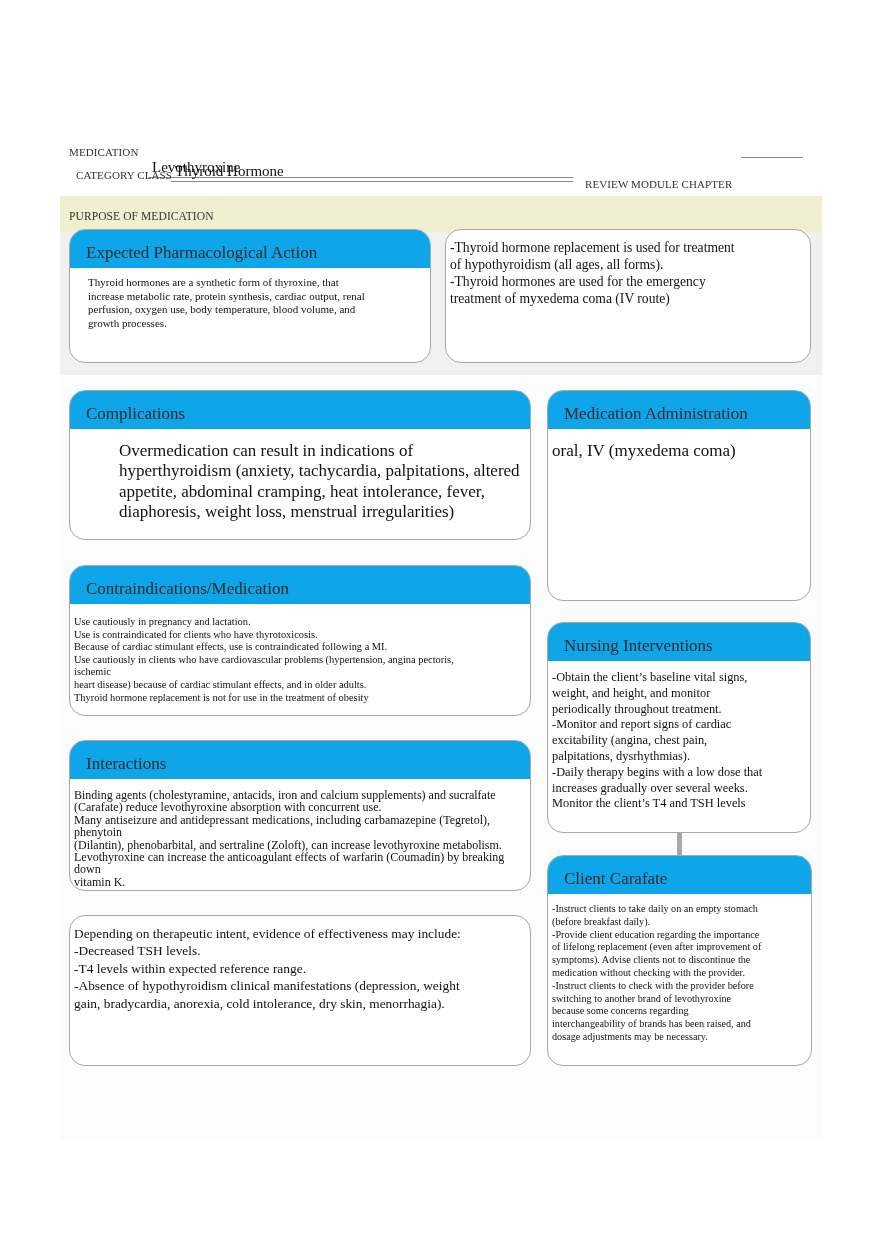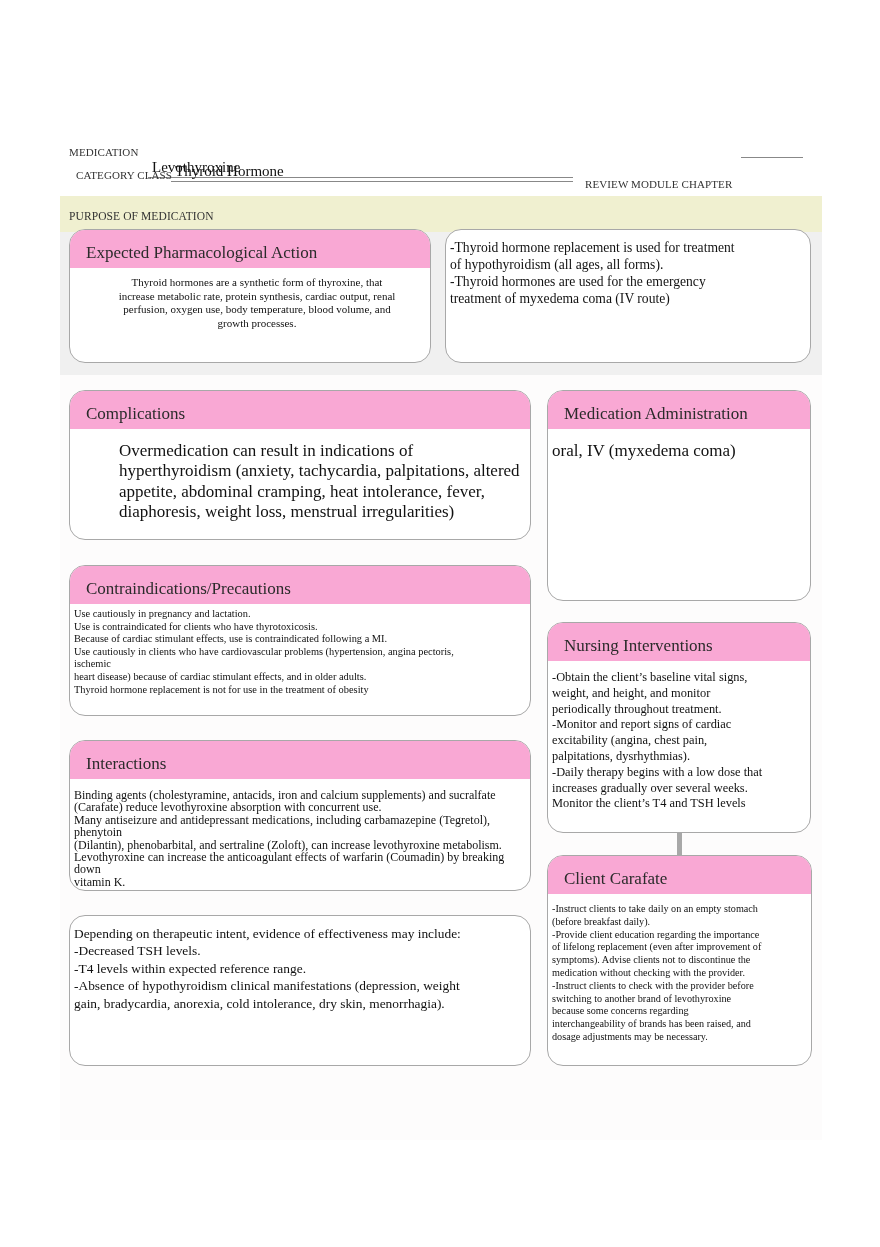--- a/index.html
+++ b/index.html
@@ -12,21 +12,21 @@
   .field-line { border-bottom: 1px solid #888; height: 16px; }
   .field-value { font-size: 15px; color: #111; position: absolute; bottom: 1px; left: 4px; }
   .purpose-band { background: #f0f0d0; }
   .gray-band { background: #f0f0f0; }
   .faint-band { background: #fdfcfc; }
   .box {
     position: absolute; background: #ffffff; border: 1.5px solid #a8a8a8; border-radius: 16px;
     overflow: hidden; box-sizing: border-box;
   }
   .box-head {
-    background: #f9a8d4; height: 38px; box-sizing: border-box; padding: 13px 7px 0 16px;
+    background: #0ea5e9; height: 38px; box-sizing: border-box; padding: 13px 7px 0 16px;
     font-size: 17px; color: #2b2b2b;
   }
   .box-body { padding: 6px 4px 0 4px; white-space: pre-line; color: #111; }
   .fs-11 { font-size: 11px; line-height: 13.6px; }
   .fs-10 { font-size: 10.4px; line-height: 12.6px; }
   .fs-13 { font-size: 13.6px; line-height: 17px; }
   .fs-14 { font-size: 13.4px; line-height: 17.4px; }
   .fs-17 { font-size: 17px; line-height: 20.4px; }
   .fs-12 { font-size: 12.4px; line-height: 15.8px; }
   .connector { position: absolute; background: #a8a8a8; width: 5px; }
@@ -49,21 +49,21 @@
 </div>
 
 <div class="abs purpose-band" style="left:60px; top:196px; width:762px; height:36px;"></div>
 <div class="abs gray-band" style="left:60px; top:232px; width:762px; height:143px;"></div>
 <div class="abs label-small" style="left:69px; top:210px; font-size:11.5px;">PURPOSE OF MEDICATION</div>
 
 <div class="abs faint-band" style="left:60px; top:375px; width:762px; height:765px;"></div>
 
 <div class="box" style="left:69px; top:229px; width:362px; height:134px;">
   <div class="box-head">Expected Pharmacological Action</div>
-  <div class="box-body fs-11" style="padding-left:18px; padding-top:8px;text-align:center;">Thyroid hormones are a synthetic form of thyroxine, that
+  <div class="box-body fs-11" style="padding-left:18px; padding-top:8px;">Thyroid hormones are a synthetic form of thyroxine, that
 increase metabolic rate, protein synthesis, cardiac output, renal
 perfusion, oxygen use, body temperature, blood volume, and
 growth processes.</div>
 </div>
 
 <div class="box" style="left:445px; top:229px; width:366px; height:134px;">
   <div class="box-body fs-13" style="padding-top:9px;">-Thyroid hormone replacement is used for treatment
 of hypothyroidism (all ages, all forms).
 -Thyroid hormones are used for the emergency
 treatment of myxedema coma (IV route)</div>
@@ -76,22 +76,22 @@
 appetite, abdominal cramping, heat intolerance, fever,
 diaphoresis, weight loss, menstrual irregularities)</div>
 </div>
 
 <div class="box" style="left:547px; top:390px; width:264px; height:211px;">
   <div class="box-head">Medication Administration</div>
   <div class="box-body fs-17" style="padding-top:12px;">oral, IV (myxedema coma)</div>
 </div>
 
 <div class="box" style="left:69px; top:565px; width:462px; height:151px;">
-  <div class="box-head">Contraindications/Precautions</div>
-  <div class="box-body fs-10" style="padding-top:4px;">Use cautiously in pregnancy and lactation.
+  <div class="box-head">Contraindications/Medication</div>
+  <div class="box-body fs-10" style="padding-top:12px;">Use cautiously in pregnancy and lactation.
 Use is contraindicated for clients who have thyrotoxicosis.
 Because of cardiac stimulant effects, use is contraindicated following a MI.
 Use cautiously in clients who have cardiovascular problems (hypertension, angina pectoris,
 ischemic
 heart disease) because of cardiac stimulant effects, and in older adults.
 Thyroid hormone replacement is not for use in the treatment of obesity</div>
 </div>
 
 <div class="box" style="left:547px; top:622px; width:264px; height:211px;">
   <div class="box-head">Nursing Interventions</div>

